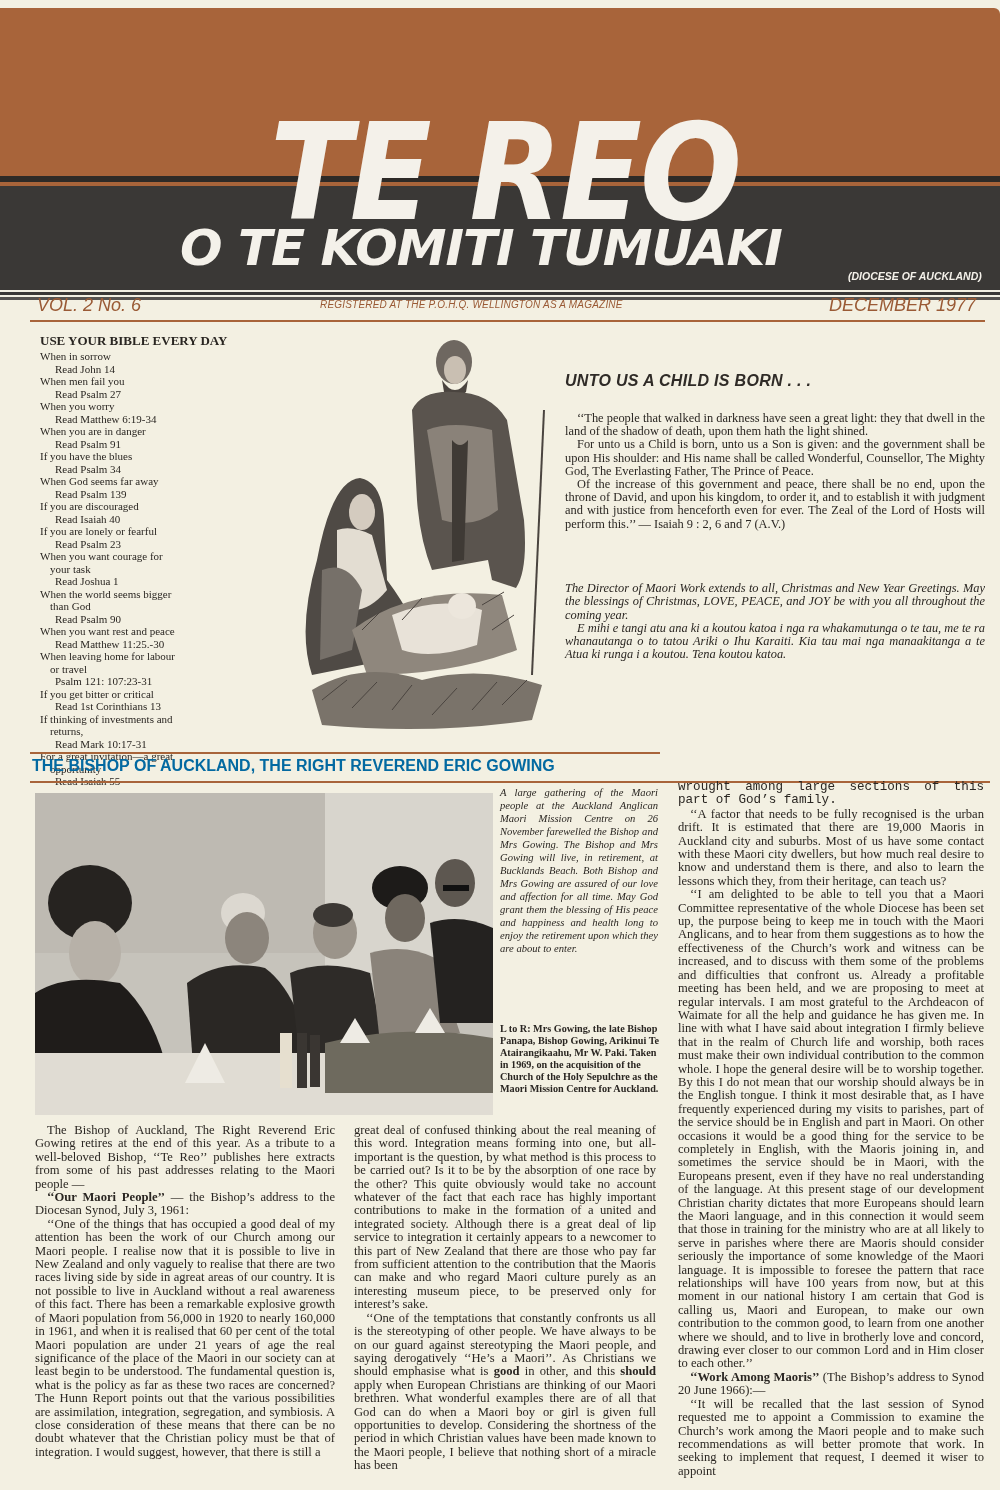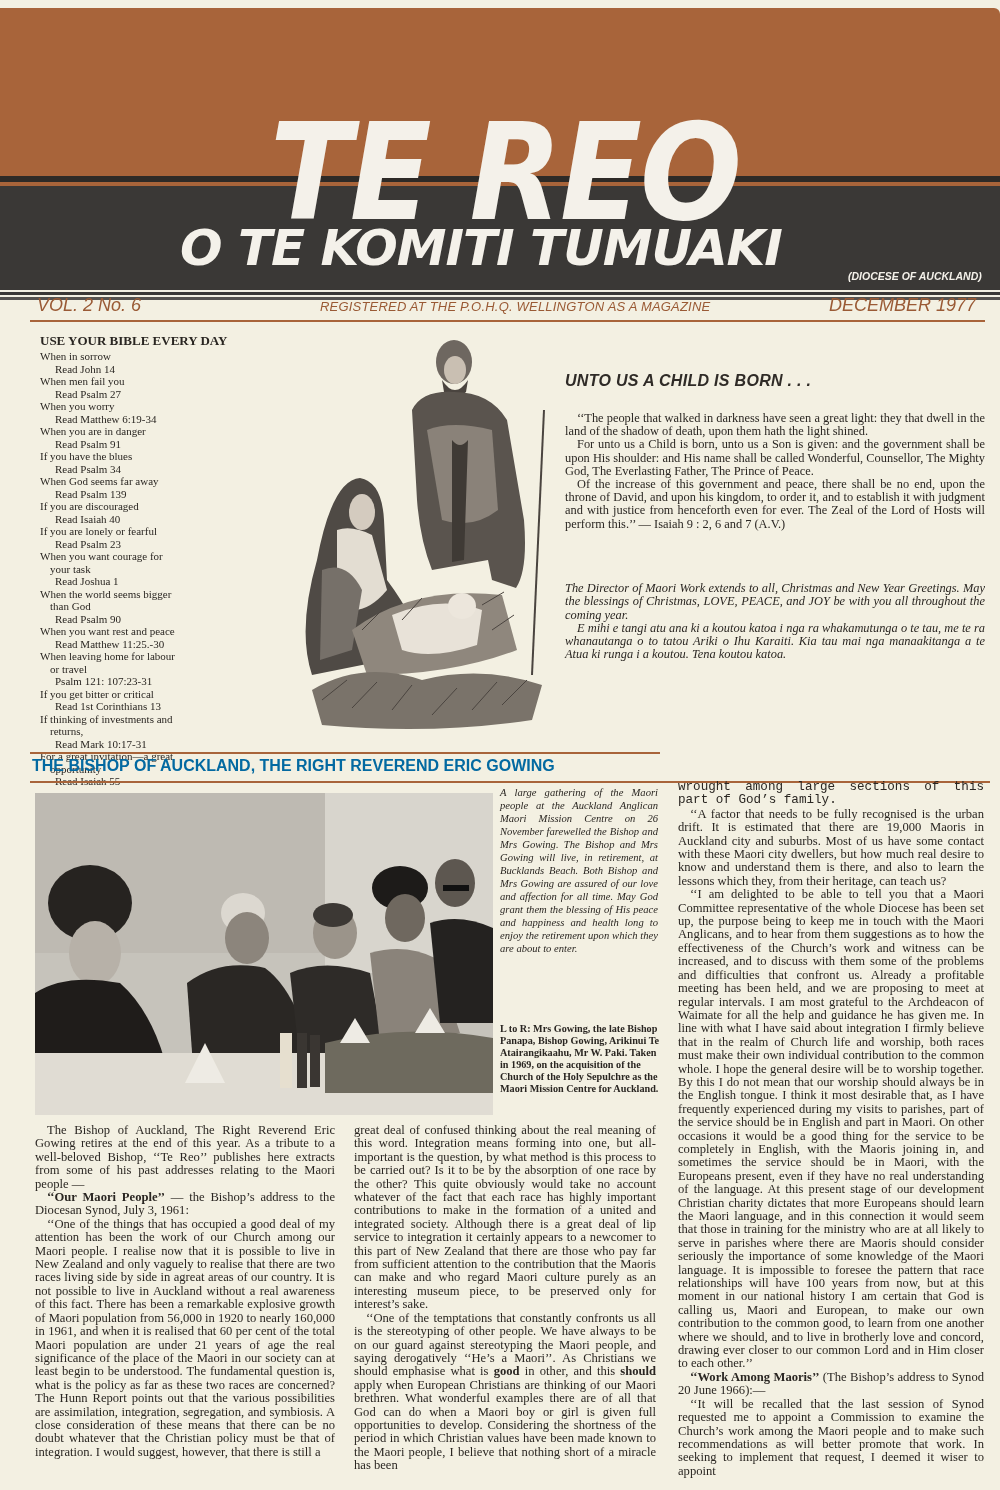--- a/index.html
+++ b/index.html
@@ -29,21 +29,21 @@
     }
     .diocese {
       position: absolute; left: 848px; top: 262px;
       font-family: "Liberation Sans", sans-serif; font-style: italic; font-weight: bold;
       font-size: 10.5px; color: #f4f1ea; white-space: nowrap;
     }
 
     
     .issue-line { position: absolute; left: 0; top: 292px; width: 1000px; height: 30px; }
     .vol { position: absolute; left: 37px; top: 3px; font-family: "Liberation Sans", sans-serif; font-style: italic; font-size: 18px; color: #9a5a35; }
-    .registered { position: absolute; left: 320px; top: 7px; font-family: "Liberation Sans", sans-serif; font-style: italic; font-size: 13px; color: #9a5a35; letter-spacing: 0.2px; }
+    .registered { position: absolute; left: 320px; top: 7px; font-family: "Liberation Sans", sans-serif; font-style: italic; font-size: 10px; color: #9a5a35; letter-spacing: 0.2px; }
     .date { position: absolute; right: 24px; top: 3px; font-family: "Liberation Sans", sans-serif; font-style: italic; font-size: 18px; color: #9a5a35; }
     .issue-rule { position: absolute; left: 30px; top: 320px; width: 955px; height: 2px; background: #a8643a; }
 
     
     .bible { position: absolute; left: 40px; top: 333px; width: 250px; font-size: 11px; line-height: 12.5px; color: #2a2622; }
     .bible-title { font-weight: bold; font-size: 13px; line-height: 16px; margin-bottom: 1px; }
     .bible-item .when { display: block; }
     .bible-item .when .cont { display: block; padding-left: 10px; }
     .bible-item .read { display: block; padding-left: 15px; }
 

